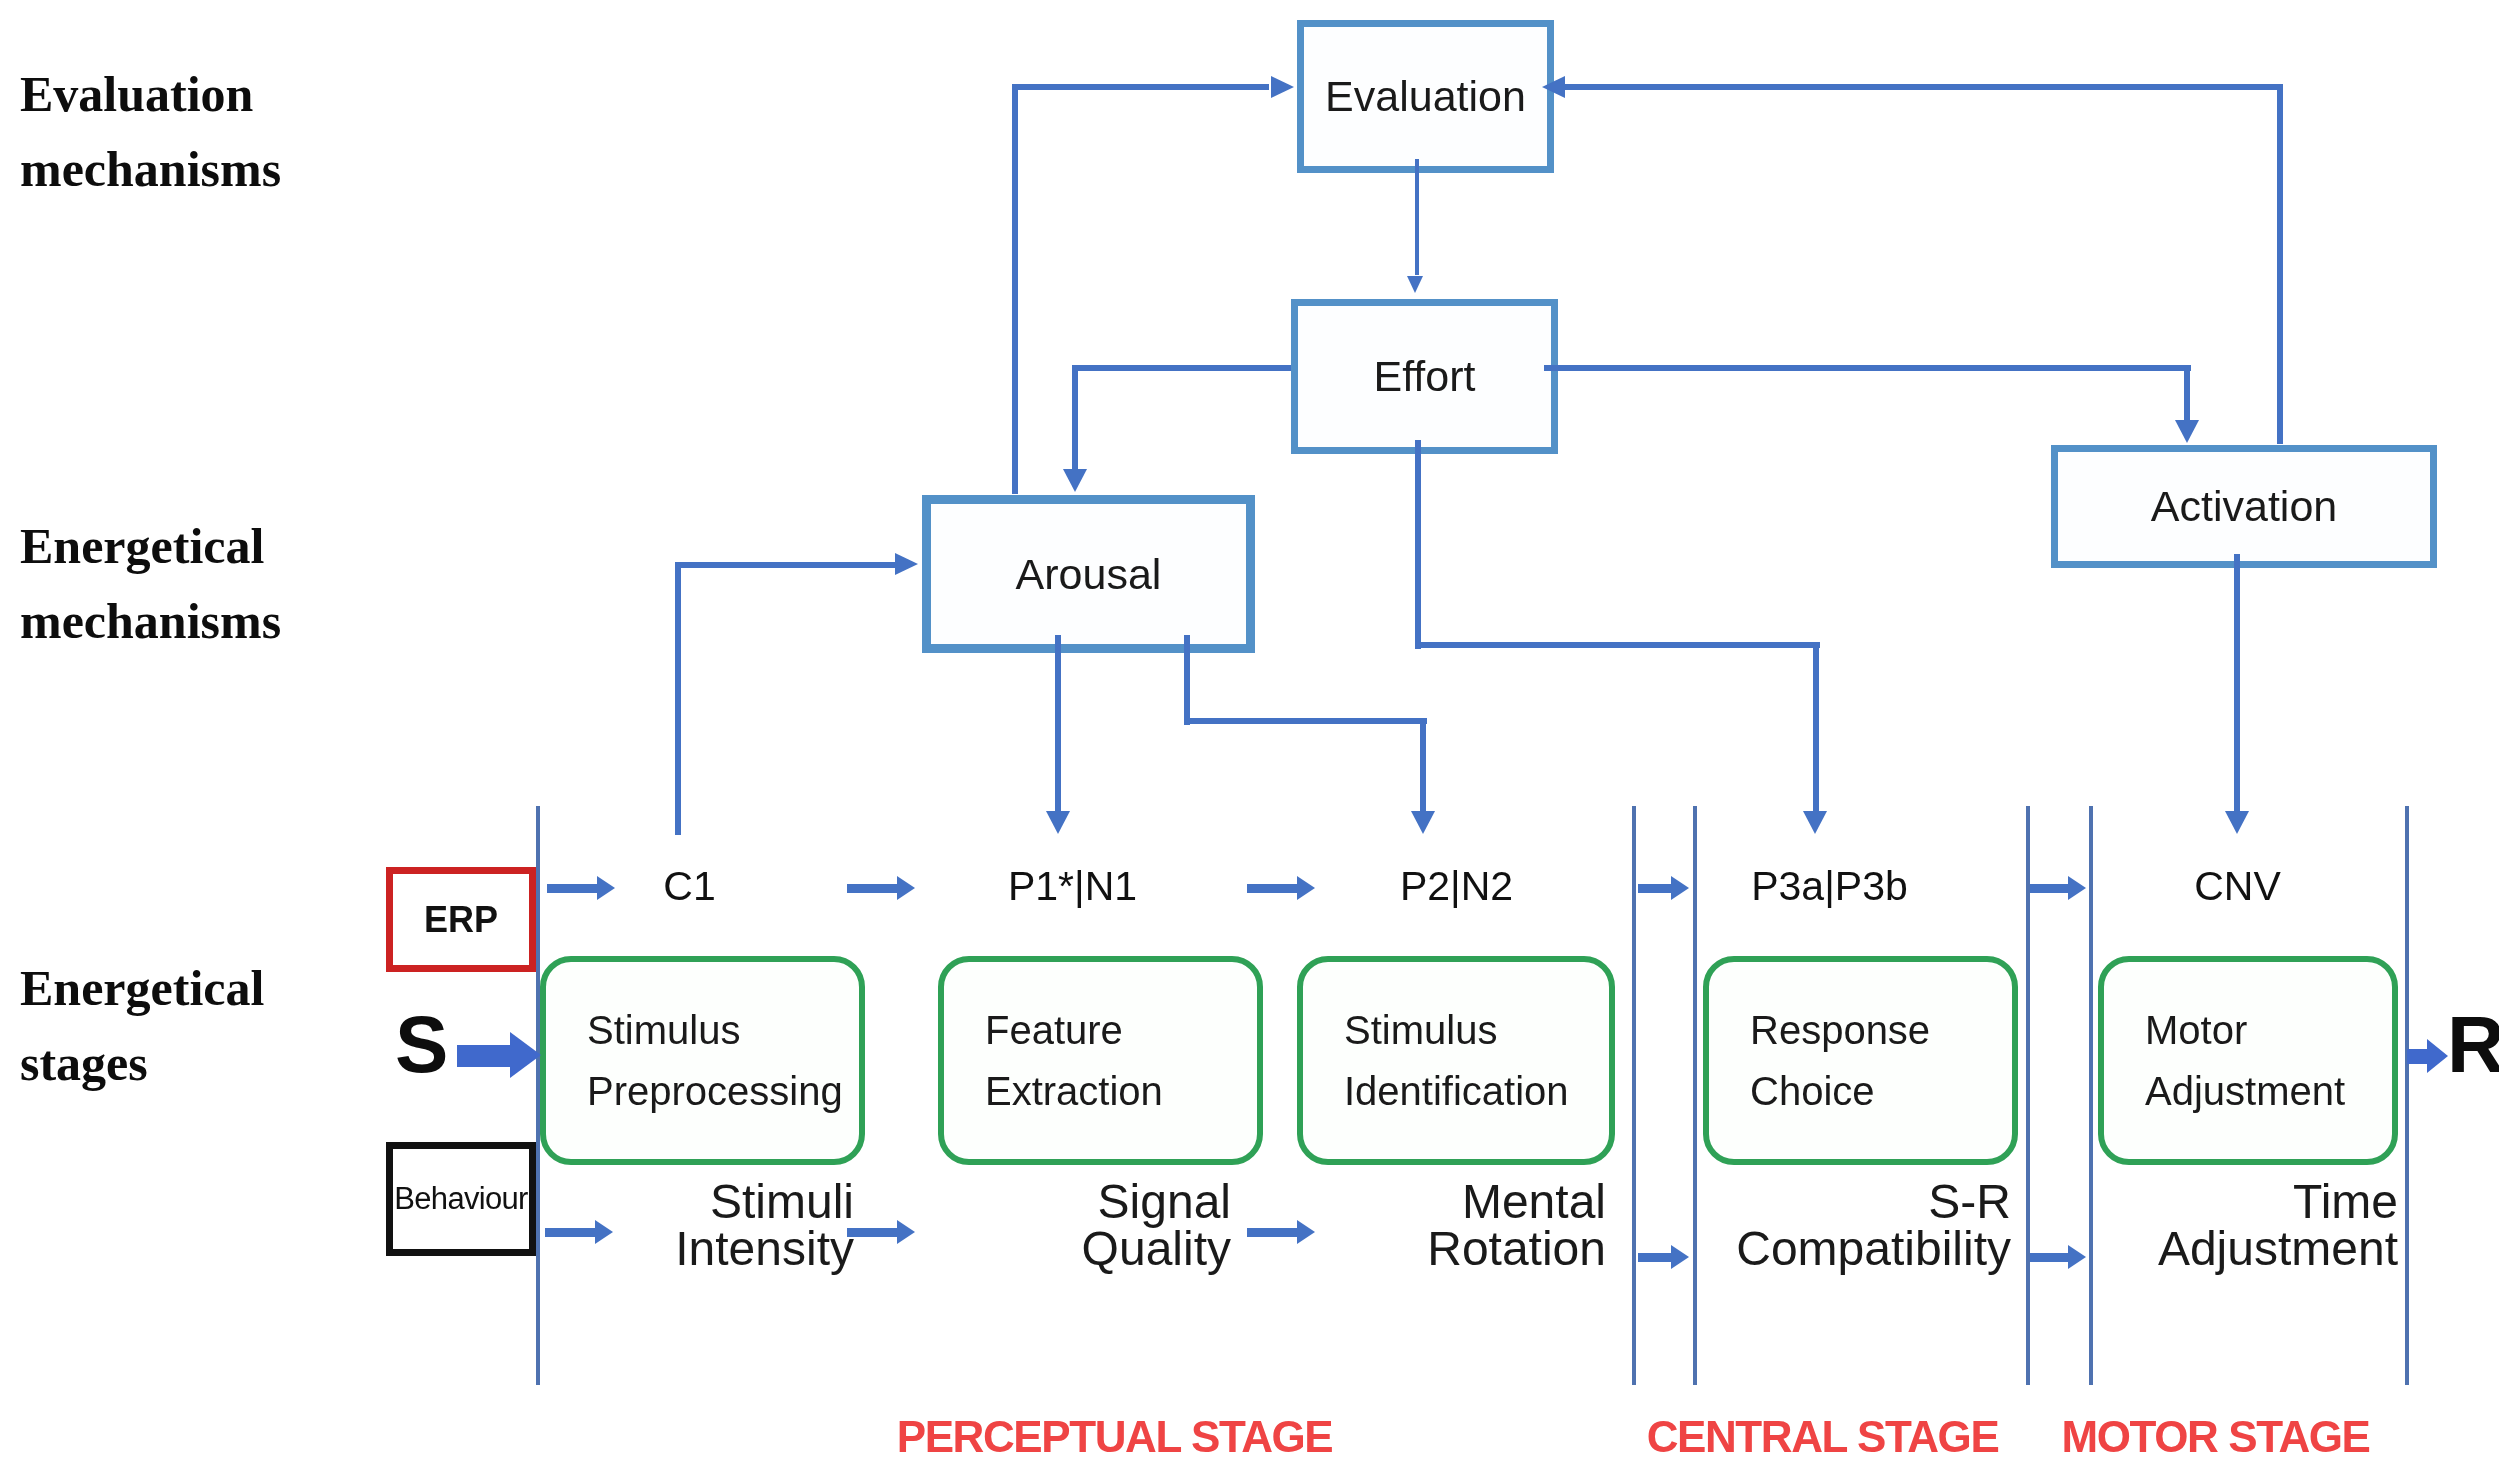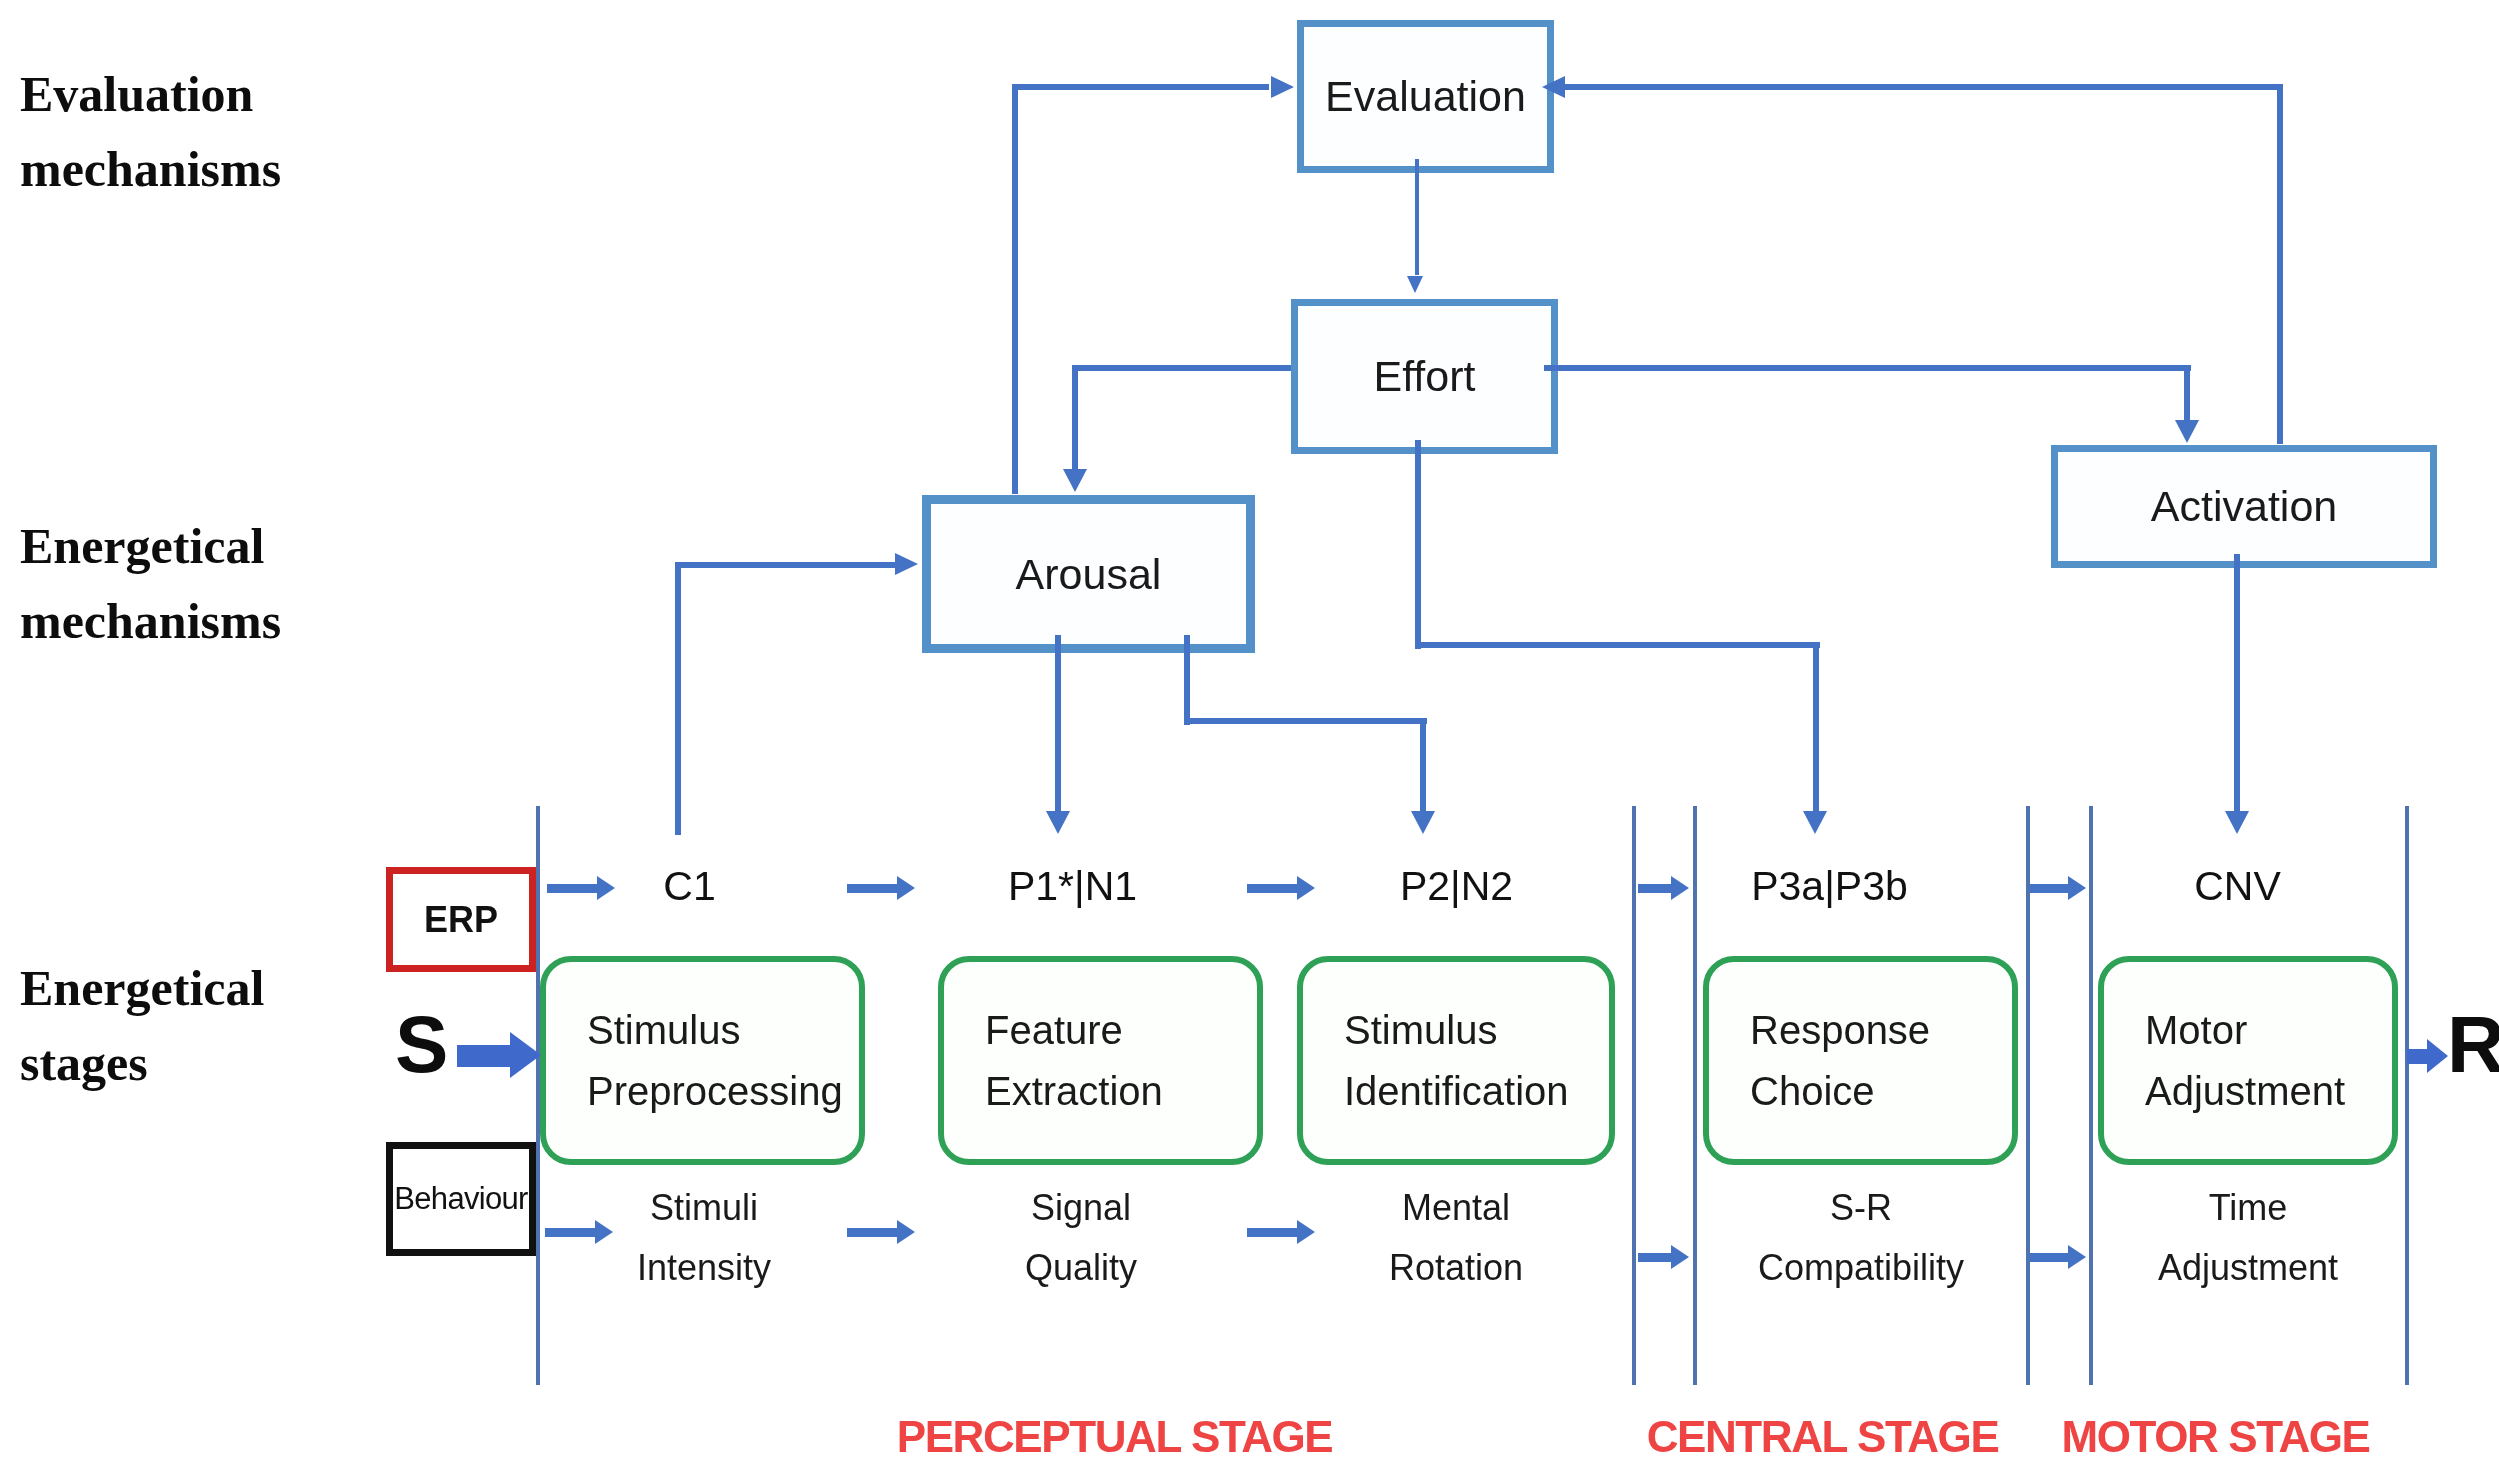--- a/index.html
+++ b/index.html
@@ -36,21 +36,21 @@
   .fata{position:absolute;height:0;}
   .fata .bar{position:absolute;left:0;top:-4.3px;height:9.3px;right:17px;background:#4472c4;}
   .fata .tip{position:absolute;right:0;top:-12px;width:0;height:0;
              border-left:18.6px solid #4472c4;border-top:12px solid transparent;border-bottom:12px solid transparent;}
   .fata.big .bar{top:-10.7px;height:22px;right:30px;background:#4069cc;}
   .fata.big .tip{top:-23.6px;border-left:31px solid #4069cc;border-top:23.6px solid transparent;border-bottom:23.6px solid transparent;}
   .fata.med .bar{top:-7.1px;height:15px;right:20px;background:#4069cc;}
   .fata.med .tip{top:-17px;border-left:21.4px solid #4069cc;border-top:17px solid transparent;border-bottom:17px solid transparent;}
   
   .erp-label{position:absolute;font-size:41px;color:#111;text-align:center;width:257px;}
-  .beh-label{position:absolute;font-size:36px;line-height:60px;white-space:pre-line;text-align:center;width:300px;color:#1a1a1a;}
+  .beh-label{position:absolute;font-size:48px;line-height:47px;white-space:pre-line;text-align:right;width:300px;color:#1a1a1a;}
   .stage-caption{position:absolute;font-weight:700;font-size:44px;letter-spacing:-1.4px;text-align:center;width:457px;color:#ef4444;}
   .io-letter{position:absolute;font-weight:900;font-size:80px;color:#0d0d0d;}
 </style>
 </head>
 <body>
 
 <div id="canvas">
 
   <div class="side-label" style="left:20px;top:57px;">Evaluation
 mechanisms</div>

